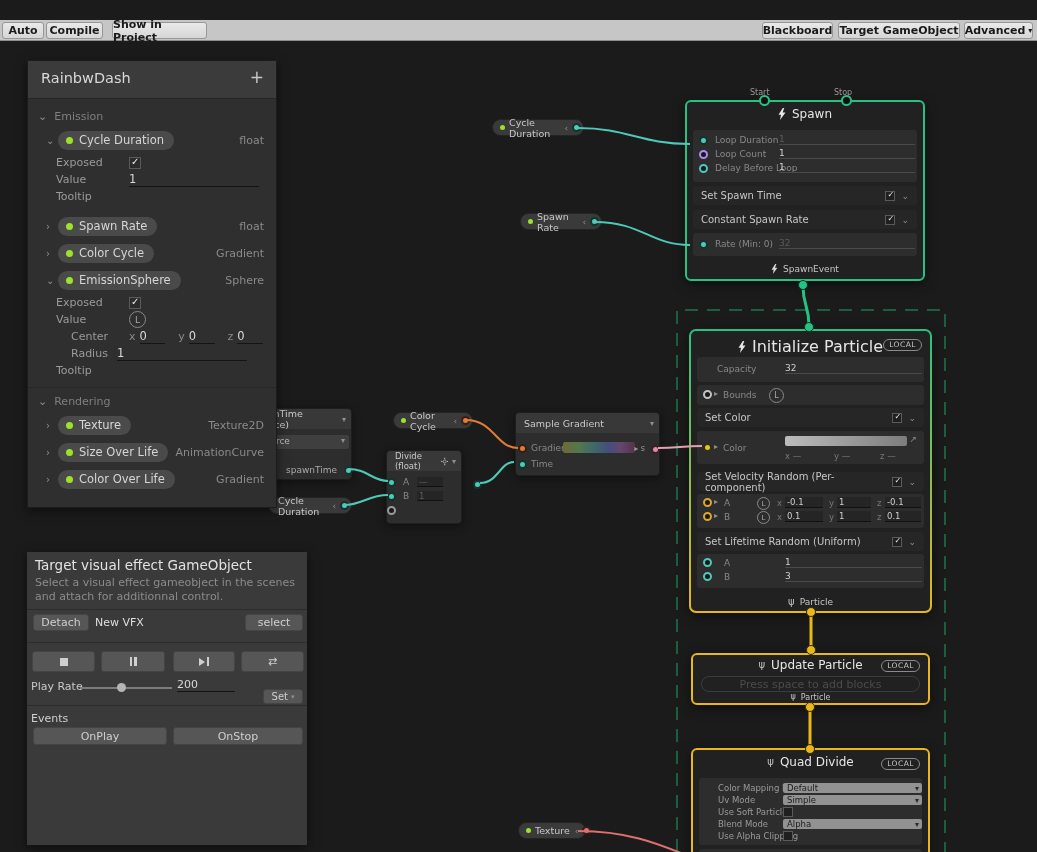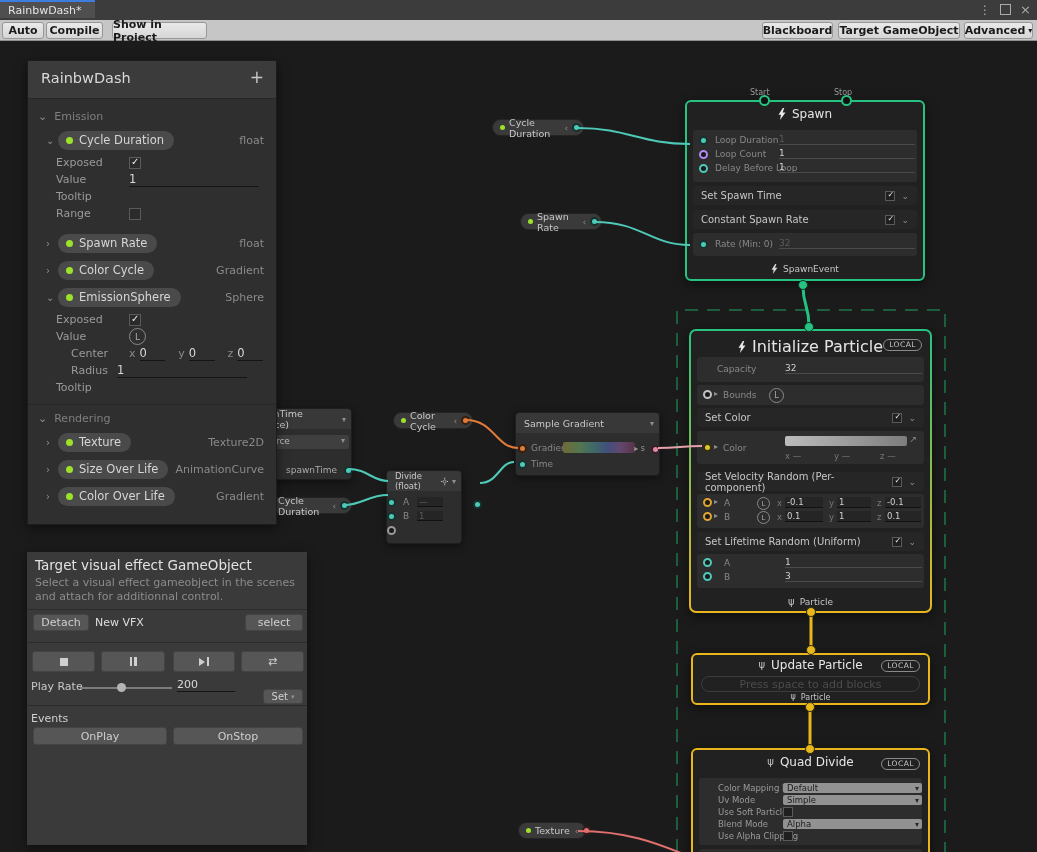--- a/index.html
+++ b/index.html
@@ -136,30 +136,20 @@
     <circle cx="809" cy="327" r="4.5" fill="#26c281" stroke="#0c3424"></circle>
     <path d="M811,612 L811,650" stroke="#e9b61c" stroke-width="3"></path>
     <circle cx="811" cy="612" r="4.5" fill="#e9b61c" stroke="#33300e"></circle>
     <circle cx="811" cy="650" r="4.5" fill="#e9b61c" stroke="#33300e"></circle>
     <path d="M810,707 L810,749" stroke="#e9b61c" stroke-width="3"></path>
     <circle cx="810" cy="707" r="4.5" fill="#e9b61c" stroke="#33300e"></circle>
     <circle cx="810" cy="749" r="4.5" fill="#e9b61c" stroke="#33300e"></circle>
     <path d="M578,831 C625,831 655,842 693,858" fill="none" stroke="#e0706f" stroke-width="2"></path>
   </svg>
 
-  <div class="abs" id="tabbar" style="z-index:6;">
-    <div class="tab">
-      <span>RainbwDash*</span>
-    </div>
-    <div class="winicons">
-      <span>⋮</span>
-      <span class="maxbox"></span>
-      <span style="font-size:13px;">×</span>
-    </div>
-  </div>
 
   <div class="abs" id="toolbar" style="z-index:6;">
     <div class="tbtn" style="left:2px;width:42px;">
         <span>Auto</span>
       </div>
     <div class="tbtn" style="left:46px;width:57px;">
         <span>Compile</span>
       </div>
     <div class="tbtn" style="left:112px;width:95px;">
         <span>Show in Project</span>
@@ -213,21 +203,21 @@
       <span class="chev" style="font-size:8px;">▾</span>
       </div>
     <div class="abs" style="left:14px;top:26px;width:94px;height:14px;background:#3f3f3f;border-radius:2px;">
       <span class="abs" style="left:4px;top:1px;font-size:9px;color:#bbb;">Source</span>
       <span class="abs chev" style="right:4px;top:1px;font-size:8px;">▾</span>
     </div>
     <span class="abs" style="right:14px;top:56px;font-size:9px;color:#aaa;">spawnTime</span>
     <span class="port p-cyan" style="left:103px;top:57px;"></span>
   </div>
 
-  <div class="opnode" style="left:386px;top:450px;width:74px;height:72px;margin-top:20px;">
+  <div class="opnode" style="left:386px;top:450px;width:74px;height:72px;">
     <div class="ttl" style="font-size:8.5px;">
         <span>Divide (float)</span>
         <span class="sp"></span>
       <svg width="9" height="9" viewBox="0 0 10 10">
         <circle cx="5" cy="5" r="2" fill="none" stroke="#b5b5b5"></circle>
         <g stroke="#b5b5b5" stroke-width="1.4">
             <line x1="5" y1="0" x2="5" y2="2"></line>
             <line x1="5" y1="8" x2="5" y2="10"></line>
         <line x1="0" y1="5" x2="2" y2="5"></line>
             <line x1="8" y1="5" x2="10" y2="5"></line>
@@ -453,24 +443,20 @@
         <span class="cb on"></span>
         </div>
       <div class="bsub">
           <span class="blbl">Value</span>
         <span class="bfield uf">1</span>
         </div>
       <div class="bsub">
           <span class="blbl">Tooltip</span>
         <span></span>
         </div>
-      <div class="bsub">
-          <span class="blbl">Range</span>
-        <span class="cb"></span>
-        </div>
       <div style="height:8px;"></div>
       <div class="brow">
         <span class="chev">›</span>
         <span class="bpill">
           <span class="dot"></span>
           <span>Spawn Rate</span>
         </span>
         <span class="btype">float</span>
       </div>
       <div class="brow">

